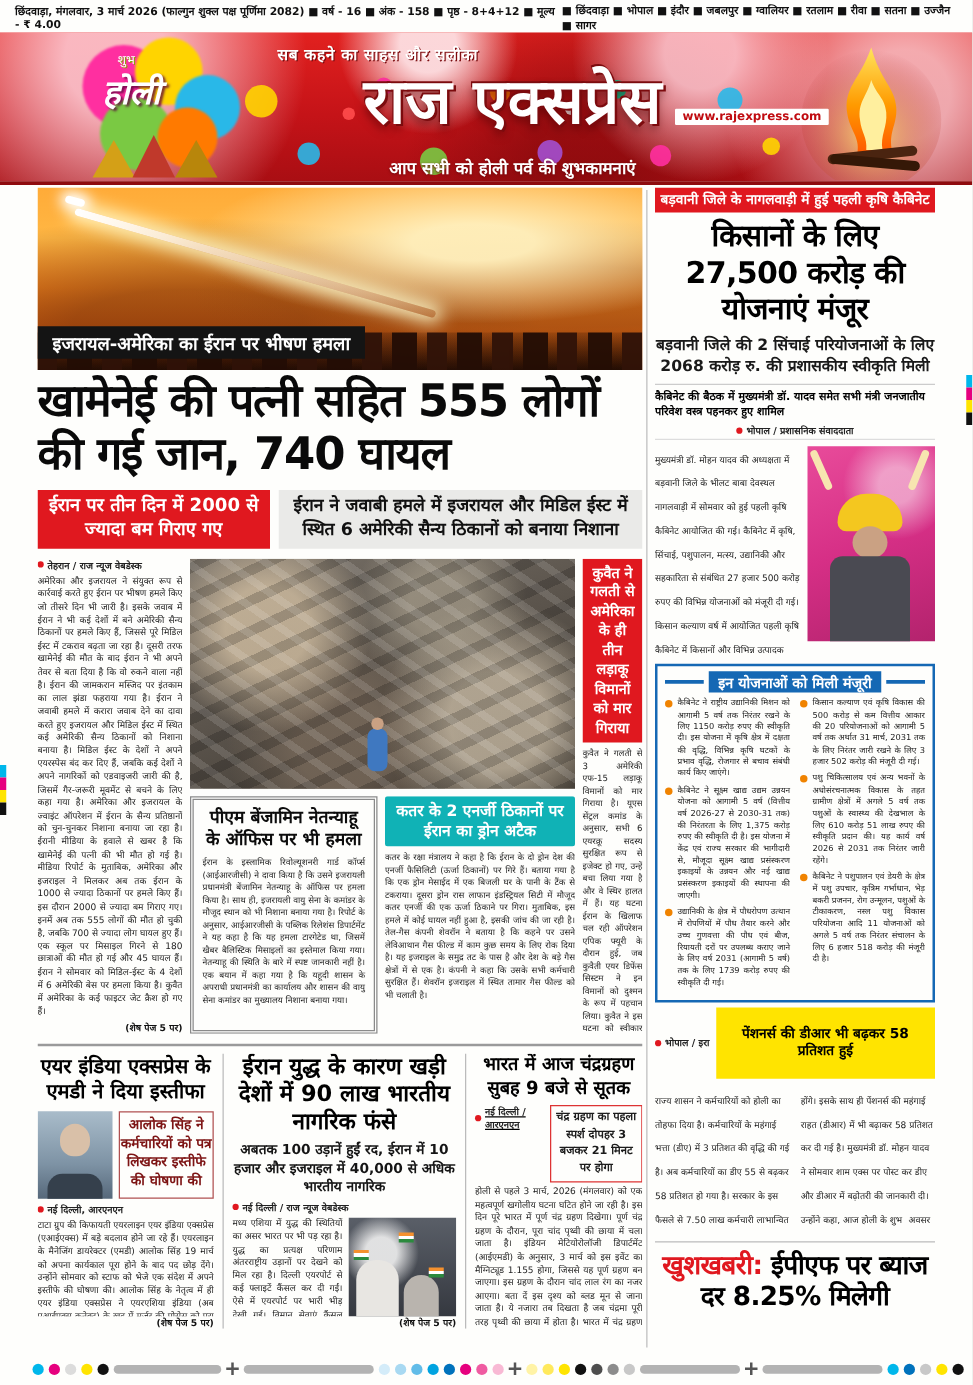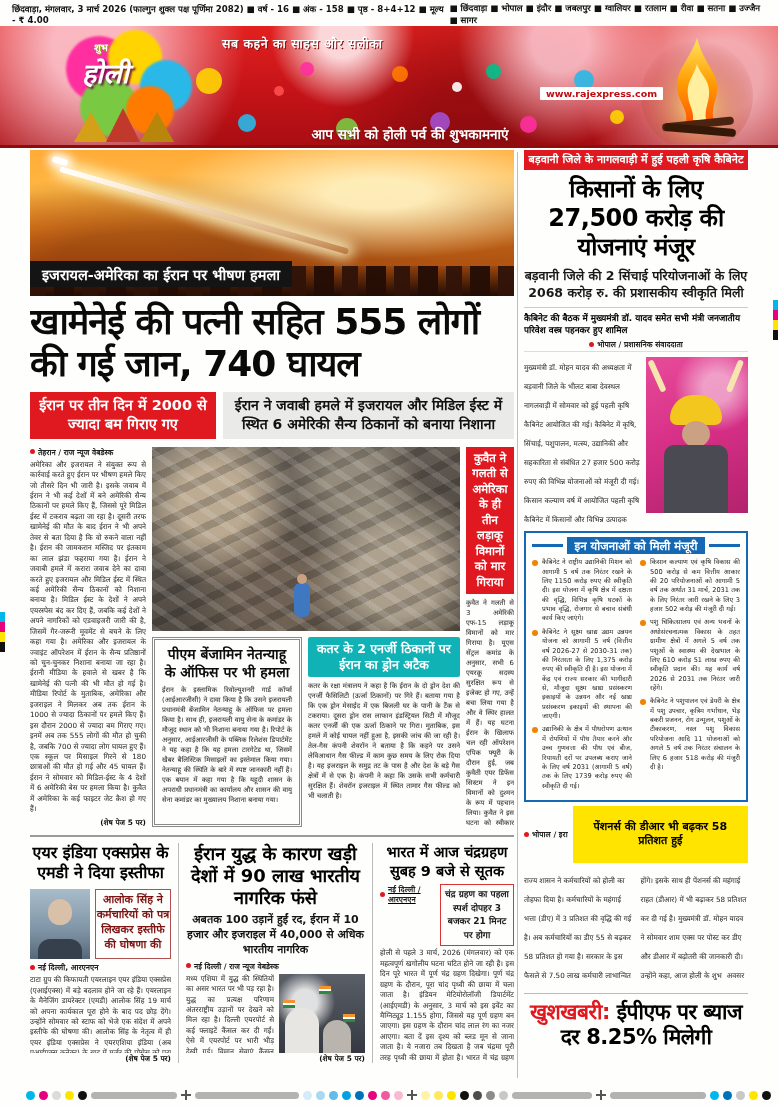--- a/index.html
+++ b/index.html
@@ -46,21 +46,21 @@
   .s12{left:452px;top:56px;width:10px;height:10px;background:#ffffff;}
 
   .holi-badge { position:absolute; left:60px; top:4px; width:140px; height:114px; z-index:3; }
   .blob { position:absolute; border-radius:50%; filter:blur(1px); }
   .b1{left:6px;top:6px;width:66px;height:66px;background:#ff2fa0;}
   .b2{left:48px;top:0;width:54px;height:54px;background:#ffd400;}
   .b3{left:80px;top:30px;width:52px;height:52px;background:#29b8e8;}
   .b4{left:20px;top:48px;width:58px;height:58px;background:#7ac943;}
   .b5{left:66px;top:56px;width:48px;height:48px;background:#ff7a00;}
   .badge-top { position:absolute; left:34px; top:10px; z-index:4; color:#fff; font-size:10px;
-               font-weight:700; text-shadow:1px 1px 0 #8a0;text-align:right; }
+               font-weight:400; text-shadow:1px 1px 0 #8a0;text-align:right; }
   .badge-main { position:absolute; left:22px; top:24px; z-index:4; color:#fff; font-size:27px;
                 font-weight:800; font-style:italic; text-shadow:2px 2px 2px rgba(90,0,60,.8); }
   .cone { position:absolute; bottom:2px; width:0; height:0; z-index:4;
           border-left:17px solid transparent; border-right:17px solid transparent; }
   .c1{left:14px; border-bottom:30px solid #d4a017;}
   .c2{left:46px; border-bottom:34px solid #c0392b;}
   .c3{left:80px; border-bottom:30px solid #b8860b;}
 
   .bonfire { position:absolute; right:6px; top:4px; width:150px; height:114px; z-index:3; }
 
@@ -244,20 +244,21 @@
       <span class="splat s3"></span>
       <span class="splat s4"></span>
       <span class="splat s5"></span>
       <span class="splat s6"></span>
       <span class="splat s7"></span>
       <span class="splat s8"></span>
       <span class="splat s9"></span>
       <span class="splat s10"></span>
       <span class="splat s11"></span>
       <span class="splat s12"></span>
+    <div class="mast-title">राज एक्सप्रेस</div>
     <div class="site-chip">www.rajexpress.com</div>
     <div class="greeting">आप सभी को होली पर्व की शुभकामनाएं</div>
     <div class="bonfire">
       <svg width="150" height="114" viewBox="0 0 150 114">
         <defs>
           <radialGradient id="glow" cx="50%" cy="60%" r="60%">
             <stop offset="0%" stop-color="#ffdf6b" stop-opacity=".9"></stop>
             <stop offset="100%" stop-color="#a90e13" stop-opacity="0"></stop>
           </radialGradient>
           <linearGradient id="flame" x1="0" y1="1" x2="0" y2="0">

